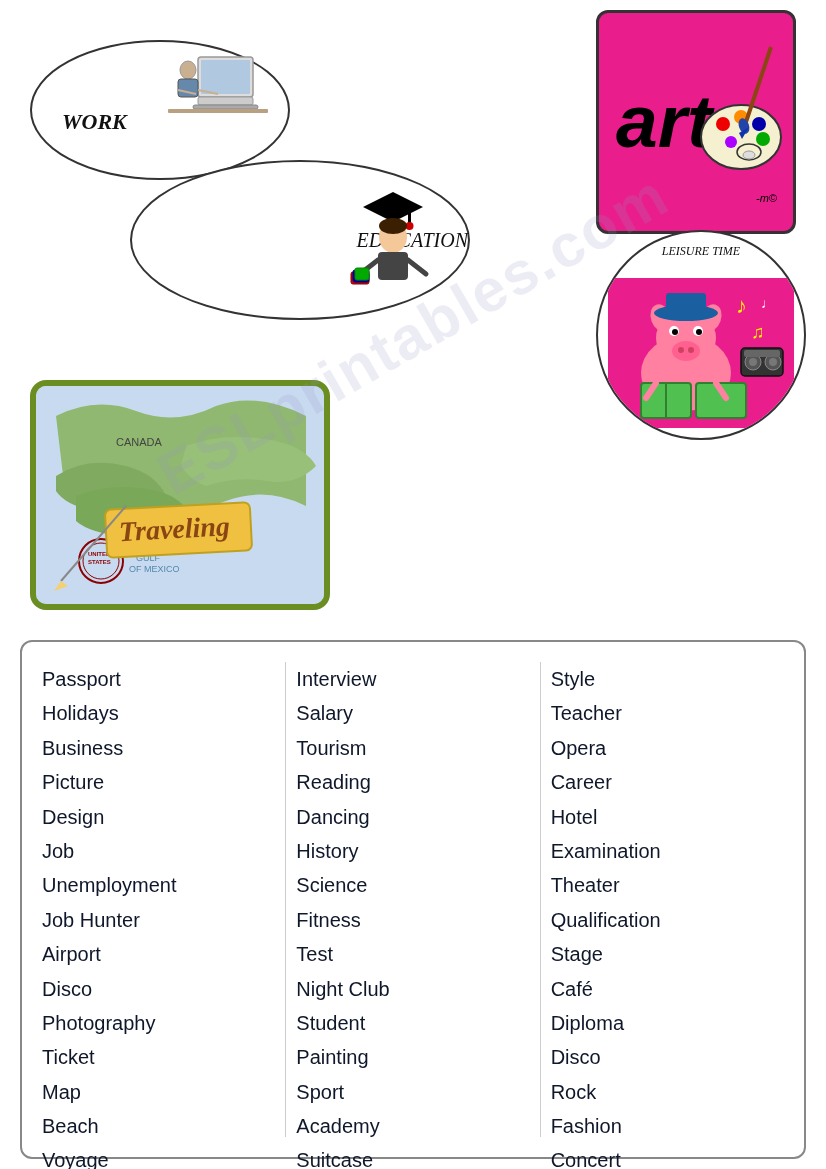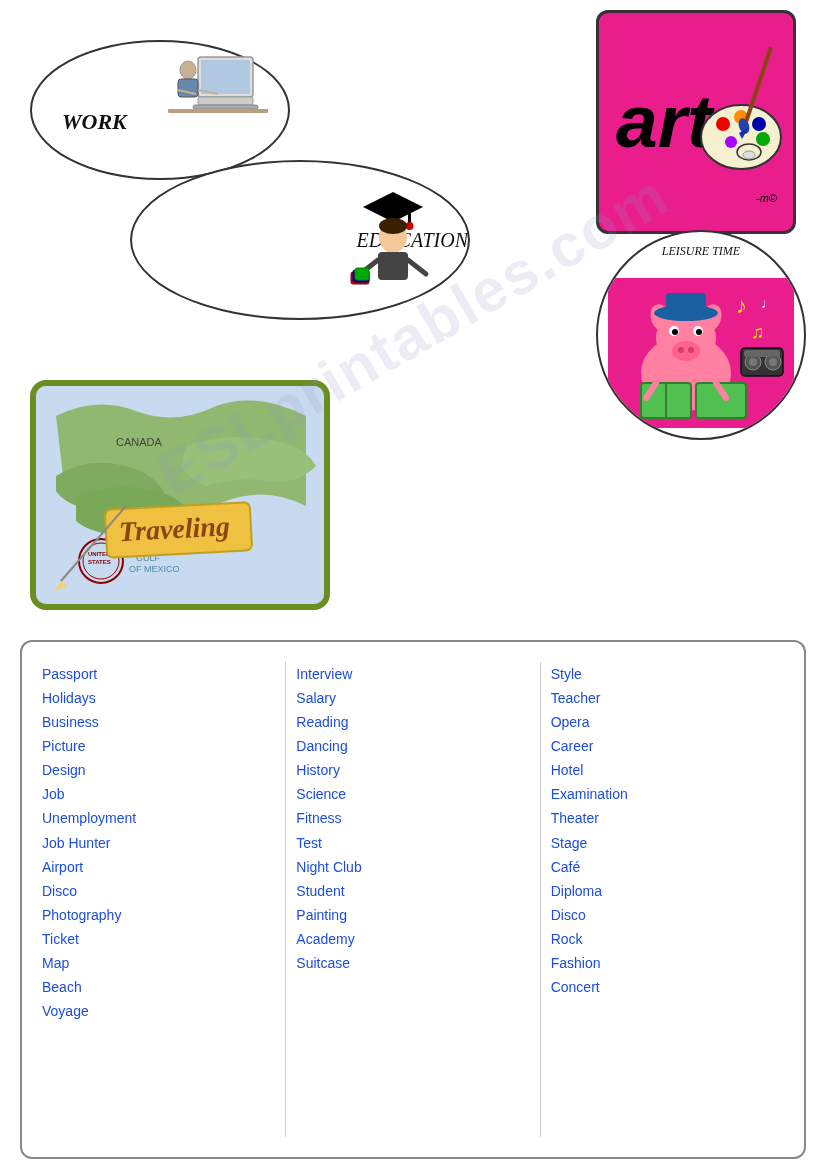--- a/index.html
+++ b/index.html
@@ -200,23 +200,23 @@
       flex-direction: column;
       padding: 0 10px;
       border-right: 1px solid #ccc;
     }
     .word-column:last-child {
       border-right: none;
     }
 
     .word-item {
       font-family: Arial, sans-serif;
-      font-size: 14px;
+      font-size: 20px;
       line-height: 1.72;
-      color: #1d4ed8;
+      color: #0f172a;
     }
   </style>
 </head>
 <body>
 
 <div class="top-section">
 
   <div class="work-oval">
     <span class="work-label">WORK</span>
     <div class="work-icon">
@@ -384,41 +384,44 @@
       <span class="word-item">Photography</span>
       <span class="word-item">Ticket</span>
       <span class="word-item">Map</span>
       <span class="word-item">Beach</span>
       <span class="word-item">Voyage</span>
     </div>
 
   <div class="word-column" id="col2">
       <span class="word-item">Interview</span>
       <span class="word-item">Salary</span>
+      <span class="word-item">Tourism</span>
       <span class="word-item">Reading</span>
       <span class="word-item">Dancing</span>
       <span class="word-item">History</span>
       <span class="word-item">Science</span>
       <span class="word-item">Fitness</span>
       <span class="word-item">Test</span>
       <span class="word-item">Night Club</span>
       <span class="word-item">Student</span>
       <span class="word-item">Painting</span>
+      <span class="word-item">Sport</span>
       <span class="word-item">Academy</span>
       <span class="word-item">Suitcase</span>
     </div>
 
   <div class="word-column" id="col3">
       <span class="word-item">Style</span>
       <span class="word-item">Teacher</span>
       <span class="word-item">Opera</span>
       <span class="word-item">Career</span>
       <span class="word-item">Hotel</span>
       <span class="word-item">Examination</span>
       <span class="word-item">Theater</span>
+      <span class="word-item">Qualification</span>
       <span class="word-item">Stage</span>
       <span class="word-item">Café</span>
       <span class="word-item">Diploma</span>
       <span class="word-item">Disco</span>
       <span class="word-item">Rock</span>
       <span class="word-item">Fashion</span>
       <span class="word-item">Concert</span>
     </div>
 </div>
 

